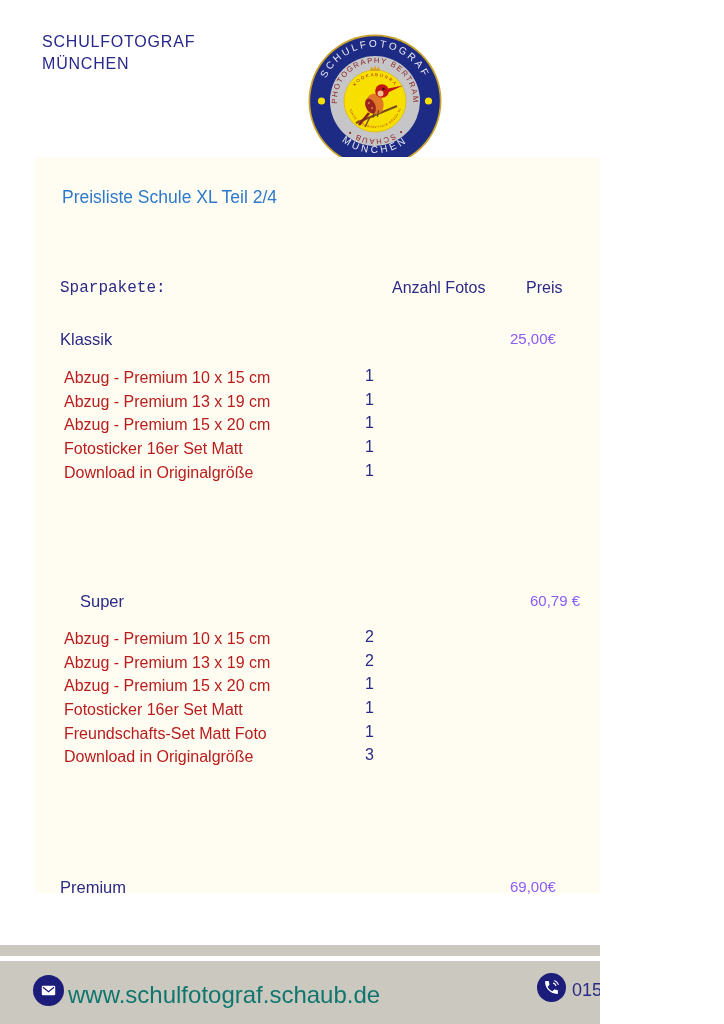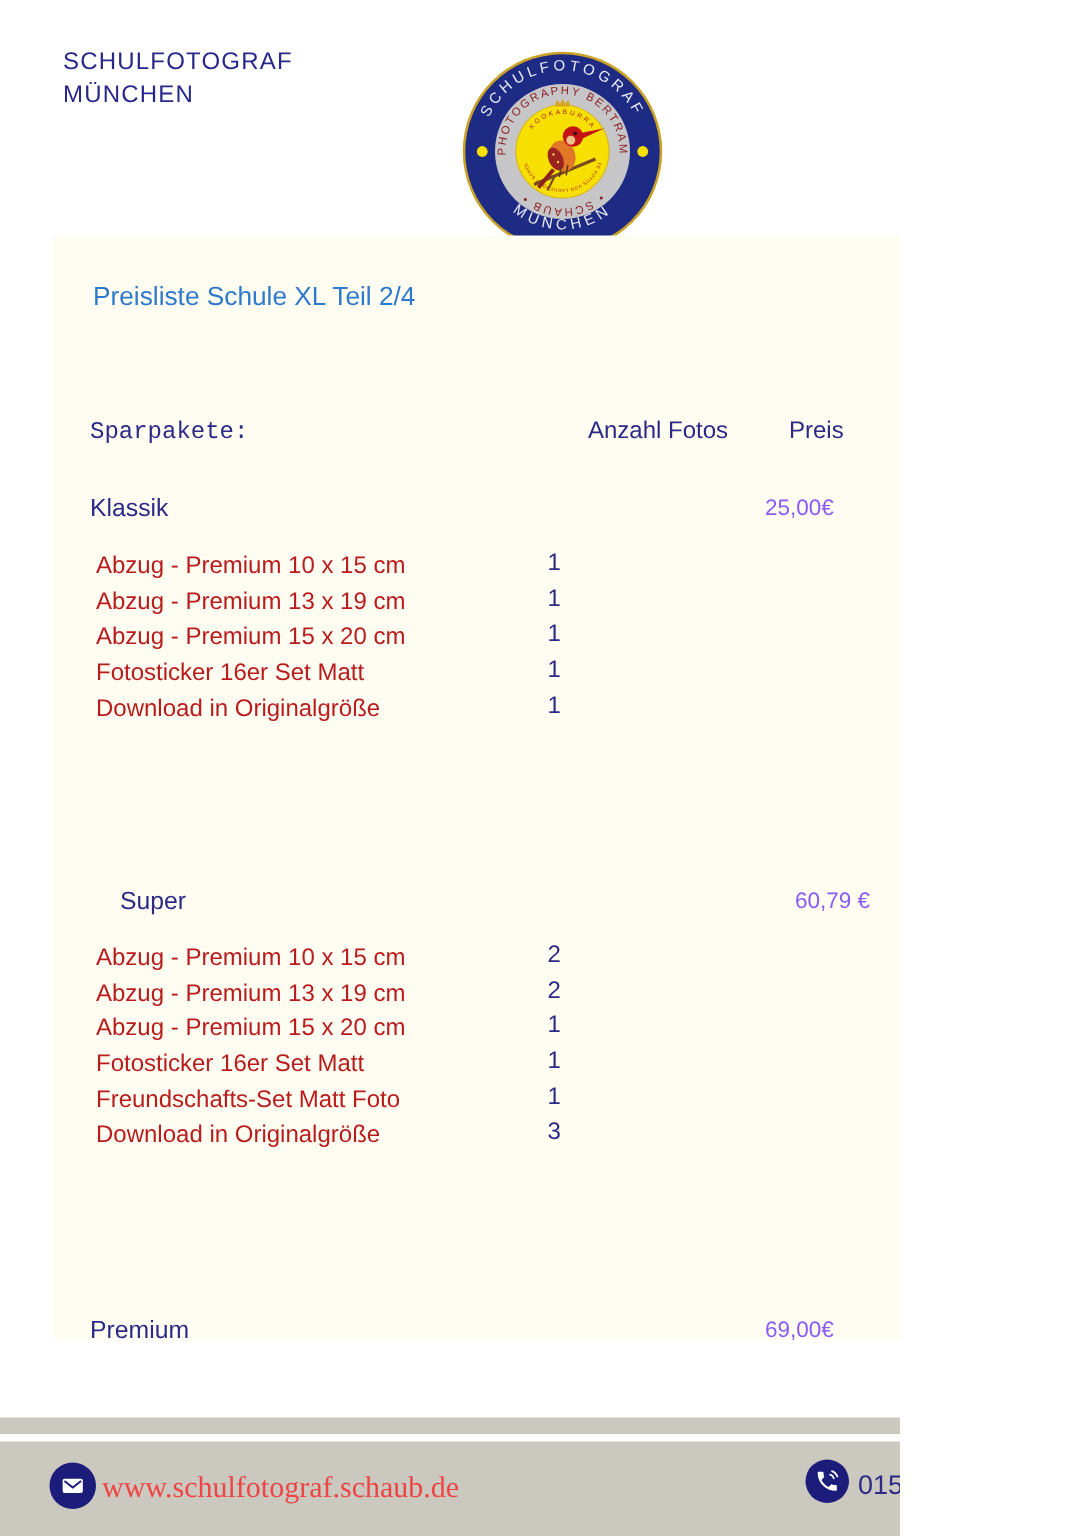--- a/index.html
+++ b/index.html
@@ -31,21 +31,21 @@
   .item-row{position:relative;height:23.7px;}
   .item-label{position:absolute;left:4px;top:0;font-size:16px;color:#b91c1c;}
   .item-qty{position:absolute;left:305px;top:-2px;font-size:16px;color:#2b2a87;}
   
   .strip{position:absolute;left:0;top:945px;width:724px;height:11px;background:#cbc8c0;}
   .footer{position:absolute;left:0;top:961px;width:724px;height:63px;background:#cbc8c0;}
   .badge{position:absolute;border-radius:50%;background:#1c1c7a;display:flex;
     align-items:center;justify-content:center;}
   .mail-badge{left:33px;top:975px;width:31px;height:31px;}
   .phone-badge{left:537px;top:973px;width:29px;height:29px;}
-  .site-text{position:absolute;left:68px;top:981px;font-size:20px;color:#ef4444;font-family:Liberation Serif, serif;}
+  .site-text{position:absolute;left:68px;top:981px;font-size:24px;color:#0f766e;}
   .phone-text{position:absolute;left:572px;top:980px;font-size:18px;color:#2b2a87;}
 </style>
 </head>
 <body>
 
 <div class="page">
 
   <div class="hdr-left">
     <div>SCHULFOTOGRAF</div>
     <div>MÜNCHEN</div>

